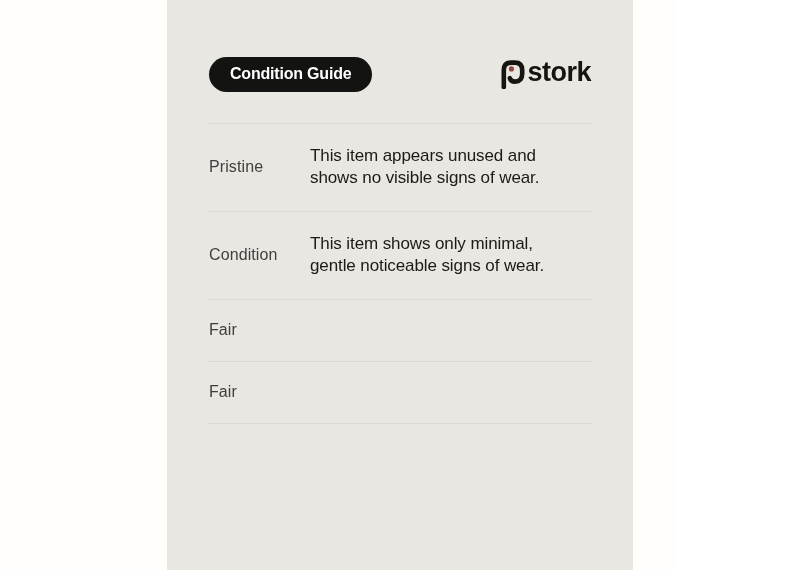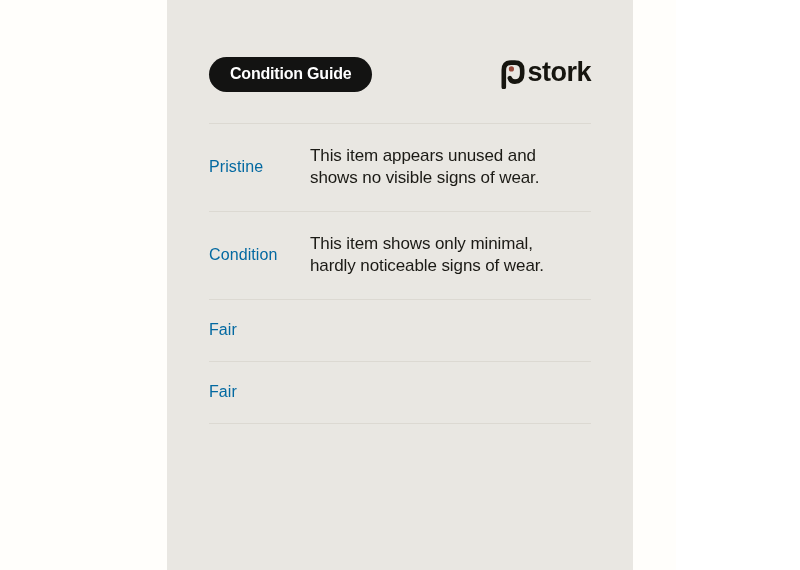--- a/index.html
+++ b/index.html
@@ -62,21 +62,21 @@
     border-top: 1px solid #dcd9d2;
   }
   .row:last-child {
     border-bottom: 1px solid #dcd9d2;
   }
   .cond-label {
     width: 101px;
     flex: none;
     font-size: 16px;
     font-weight: 400;
-    color: #0369a1;
+    color: #404040;
     letter-spacing: 0.1px;
   }
   .cond-desc {
     flex: 1;
     font-size: 17px;
     font-weight: 500;
     line-height: 22px;
     color: #1b1a15;
     letter-spacing: -0.1px;
     white-space: pre;
@@ -108,21 +108,21 @@
 
       <div class="row">
         <div class="cond-label">Pristine</div>
         <div class="cond-desc">This item appears unused and
 shows no visible signs of wear.</div>
       </div>
 
       <div class="row">
         <div class="cond-label">Condition</div>
         <div class="cond-desc">This item shows only minimal,
-hardly noticeable signs of wear.</div>
+gentle noticeable signs of wear.</div>
       </div>
 
       <div class="row">
         <div class="cond-label">Fair</div>
       </div>
 
       <div class="row">
         <div class="cond-label">Fair</div>
       </div>
 

